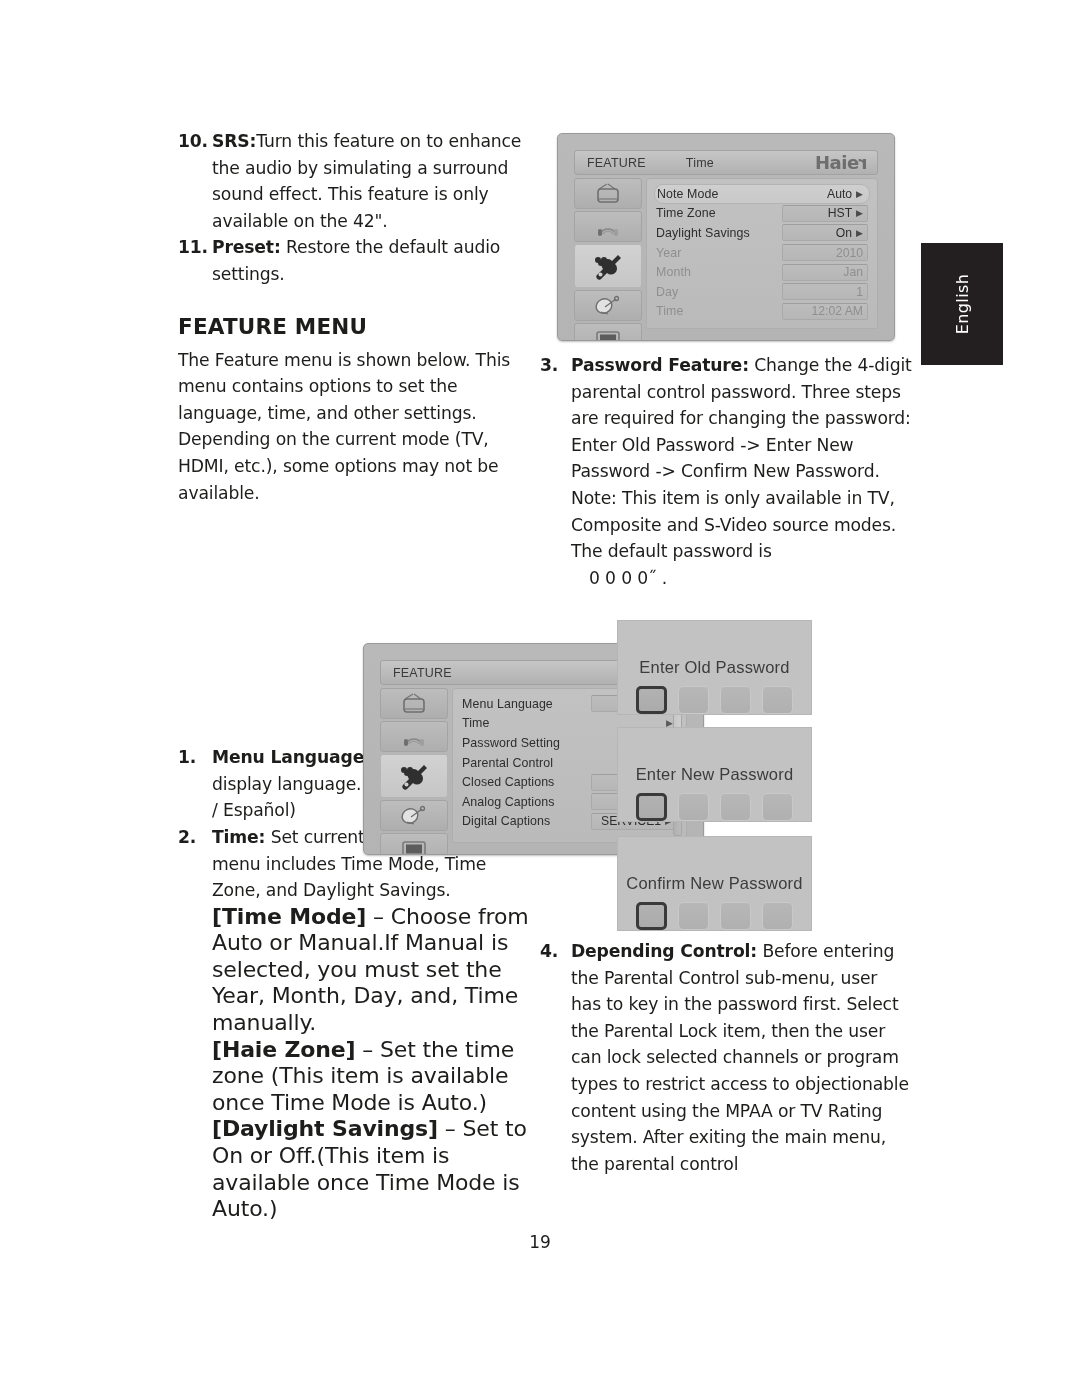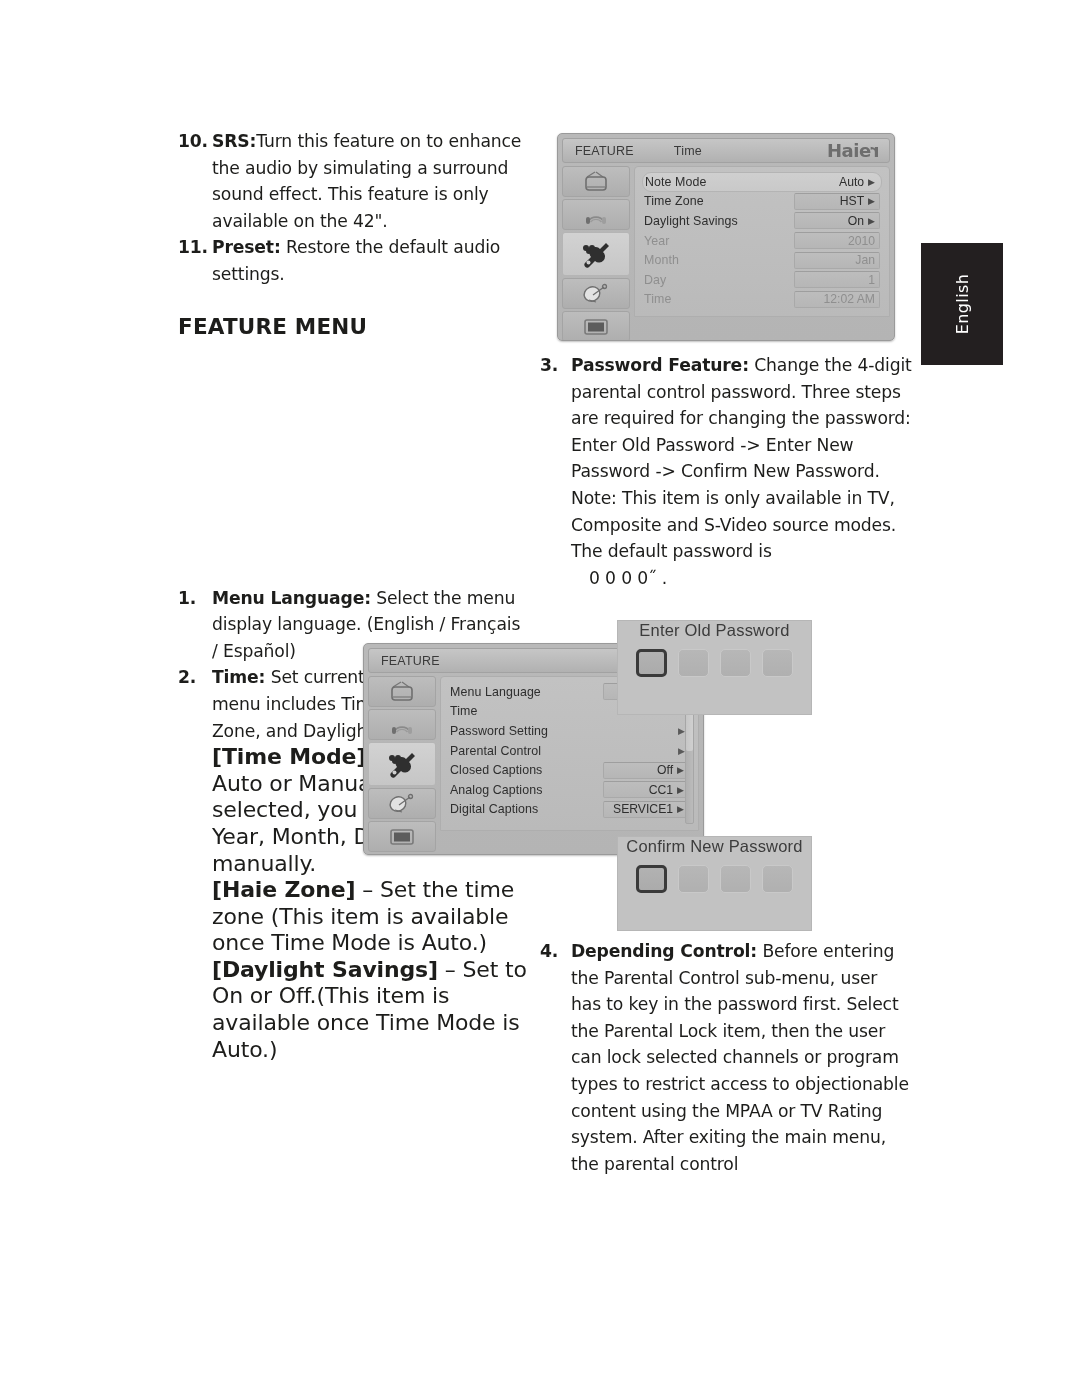--- a/index.html
+++ b/index.html
@@ -84,21 +84,21 @@
   .sp-14 { height: 14px; }
   .sp-26 { height: 26px; }
 
   
   .osd {
     position: absolute;
     background: linear-gradient(180deg,#b9b9b9 0%, #b4b4b4 100%);
     border: 1px solid #9a9a9a;
     border-radius: 5px;
     box-shadow: 0 1px 2px rgba(0,0,0,0.25);
-    padding: 4px;
+    padding: 16px;
     box-sizing: border-box;
     font-family: "Liberation Sans", sans-serif;
     overflow: hidden;
   }
   .osd-header {
     height: 25px;
     background: linear-gradient(180deg,#c6c6c6 0%, #b1b1b1 100%);
     border: 1px solid #a2a2a2;
     border-radius: 3px;
     display: flex;
@@ -243,21 +243,21 @@
 
   
   .pwdlg {
     position: absolute;
     background: #c2c2c2;
     border: 1px solid #b6b6b6;
     box-sizing: border-box;
     display: flex;
     flex-direction: column;
     align-items: center;
-    justify-content: flex-start;
+    justify-content: flex-end;
   }
   .pwdlg .cap {
     font-family: "Liberation Sans", sans-serif;
     font-size: 16.5px;
     color: #3c3c3c;
     letter-spacing: 0.2px;
     margin-bottom: 9px;
   }
   .pwboxes { display: flex; gap: 11px; }
   .pwbox {
@@ -320,20 +320,21 @@
       <span class="num">11.</span>
       <span class="body"><b>Preset:</b><span> Restore the default audio settings.</span></span>
     </div>
 
     <div class="sp-26"></div>
 
     <h2 class="section-title">FEATURE MENU</h2>
 
     <div class="sp-8"></div>
 
+    <p class="para" style="margin:0">The Feature menu is shown below. This menu contains options to set the language, time, and other settings. Depending on the current mode (TV, HDMI, etc.), some options may not be available.</p>
 
     <div class="sp-14"></div>
 
     <div class="osd" style="left:185px; top:515px; width:341px; height:212px;">
       <div class="osd-header">
         <span class="h-title">FEATURE</span>
         <span class="h-logo"><span>Haie</span><span class="tail">r</span></span>
       </div>
 
       <div class="osd-body">
@@ -579,20 +580,29 @@
   <div class="pwdlg" style="left:617px; top:620px; width:195px; height:95px;">
     <div class="cap">Enter Old Password</div>
     <div class="pwboxes">
       <div class="pwbox focus"></div>
       <div class="pwbox"></div>
       <div class="pwbox"></div>
       <div class="pwbox"></div>
     </div>
   </div>
 
+  <div class="pwdlg" style="left:617px; top:727px; width:195px; height:95px;">
+    <div class="cap">Enter New Password</div>
+    <div class="pwboxes">
+      <div class="pwbox focus"></div>
+      <div class="pwbox"></div>
+      <div class="pwbox"></div>
+      <div class="pwbox"></div>
+    </div>
+  </div>
 
   <div class="pwdlg" style="left:617px; top:836px; width:195px; height:95px;">
     <div class="cap">Confirm New Password</div>
     <div class="pwboxes">
       <div class="pwbox focus"></div>
       <div class="pwbox"></div>
       <div class="pwbox"></div>
       <div class="pwbox"></div>
     </div>
   </div>
@@ -601,14 +611,15 @@
     <div class="numitem tight">
       <span class="num">4.</span>
       <span class="body"><b>Depending Control:</b><span> Before entering the Parental Control sub-menu, user has to key in the password first. Select the Parental Lock item, then the user can lock selected channels or program types to restrict access to objectionable content using the MPAA or TV Rating system. After exiting the main menu, the parental control</span></span>
     </div>
   </div>
 
   <div class="sidetab">
     <span>English</span>
   </div>
 
+  <div class="pageno">19</div>
 
 </div>
 
 </body></html>

